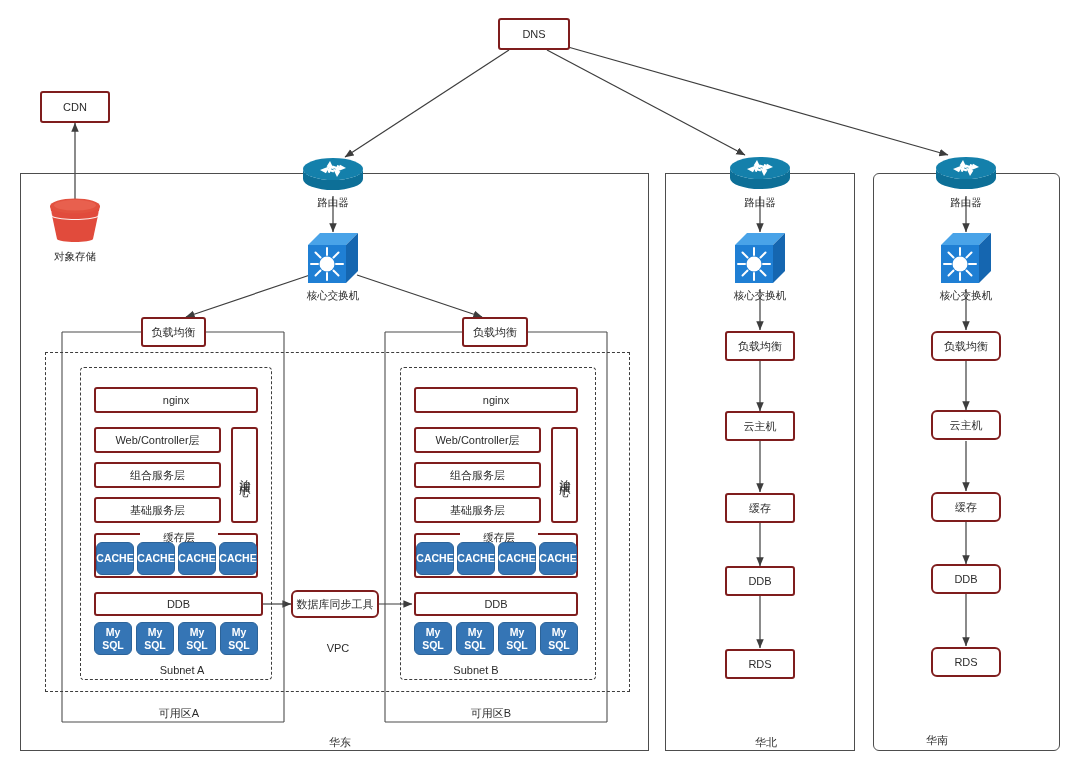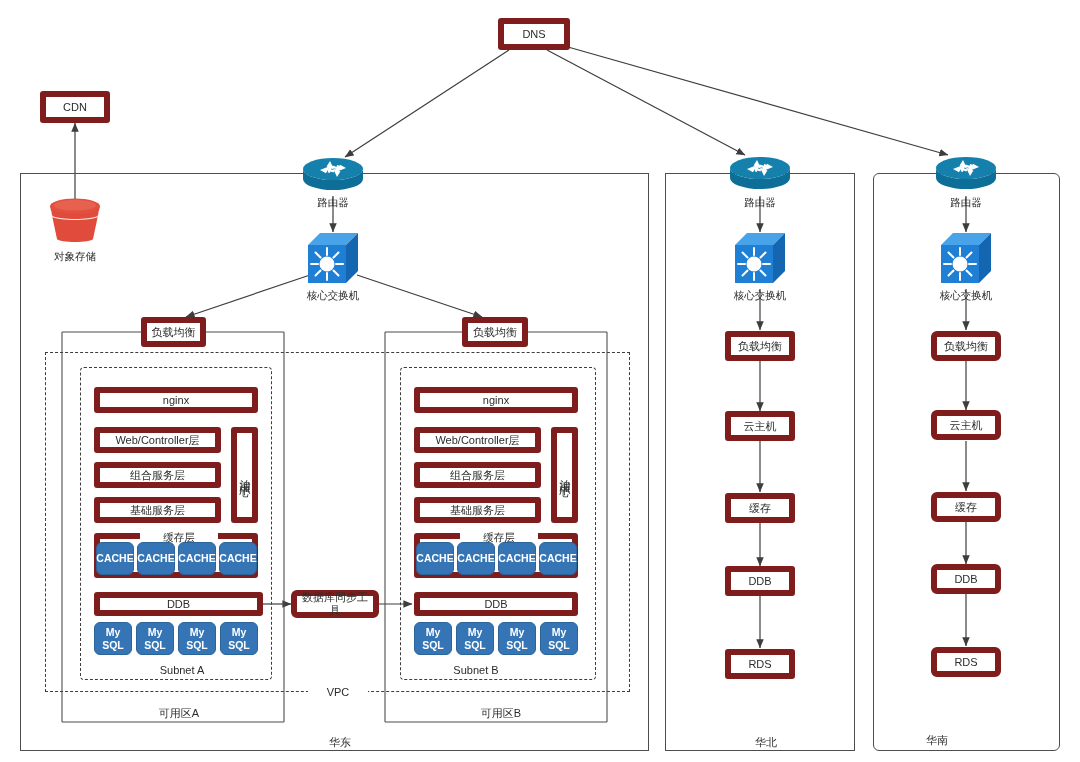--- a/index.html
+++ b/index.html
@@ -3,21 +3,21 @@
 <meta charset="utf-8">
 <style>
   html,body{margin:0;padding:0;background:#ffffff;}
   body{width:1080px;height:762px;position:relative;
        font-family:"Liberation Sans","DejaVu Sans",sans-serif;
        color:#2b2b2b;overflow:hidden;}
   #canvas{position:absolute;left:0;top:0;width:1080px;height:762px;}
   svg.layer{position:absolute;left:0;top:0;width:1080px;height:762px;pointer-events:none;}
   .node{position:absolute;box-sizing:border-box;display:flex;align-items:center;
         justify-content:center;text-align:center;line-height:1.15;}
-  .box{background:#ffffff;border:6px solid #7f1d1d;font-size:11px;color:#2b2b2b;}
+  .box{background:#ffffff;border:2px solid #7f1d1d;font-size:11px;color:#2b2b2b;}
   .box.r3{border-radius:3px;}
   .box.r6{border-radius:6px;}
   .region{position:absolute;box-sizing:border-box;border:1px solid #4d4d4d;background:transparent;}
   .region.r6{border-radius:6px;}
   .dashed{position:absolute;box-sizing:border-box;border:1px dashed #3d3d3d;background:transparent;}
   .dashed.r4{border-radius:4px;}
   .caption{position:absolute;font-size:11px;color:#2b2b2b;background:#ffffff;
            padding:0 5px;text-align:center;white-space:nowrap;}
   .blue{background:#3575b5;border:1px solid #2c6399;color:#ffffff;font-weight:bold;
         font-size:10.5px;border-radius:6px;}
@@ -136,21 +136,21 @@
         <path d="M14.5,26.5 L9.5,21.5"></path>
           <path d="M27.5,39.5 L32.5,44.5"></path>
         <path d="M27.5,26.5 L32.5,21.5"></path>
           <path d="M14.5,39.5 L9.5,44.5"></path>
       </g>
     </svg>
   </div>
   <div class="icon-label" style="left:286px;top:289px;width:94px;">核心交换机</div>
 
   <div class="dashed" style="left:45px;top:352px;width:585px;height:340px;"></div>
-  <div class="caption" style="left:308px;top:686px;width:50px;">VPC</div>
+  <div class="caption" style="left:308px;top:642px;width:50px;">VPC</div>
 
   <div class="node box r3" style="left:141px;top:317px;width:65px;height:30px;">
     <span>负载均衡</span>
   </div>
   <div class="caption" style="left:137px;top:706px;width:74px;">可用区A</div>
 
   <div class="dashed r4" style="left:80px;top:367px;width:192px;height:313px;"></div>
   <div class="caption" style="left:140px;top:664px;width:74px;">Subnet A</div>
 
   <div class="node box r3" style="left:94px;top:387px;width:164px;height:26px;">
@@ -202,21 +202,21 @@
     <span>My SQL</span>
     </div>
 
   <div class="node box r6" style="left:291px;top:590px;width:88px;height:28px;">
     <span>数据库同步工具</span>
   </div>
 
   <div class="node box r3" style="left:462px;top:317px;width:66px;height:30px;">
     <span>负载均衡</span>
   </div>
-  <div class="caption" style="left:459px;top:706px;width:74px;">可用区B</div>
+  <div class="caption" style="left:449px;top:706px;width:74px;">可用区B</div>
 
   <div class="dashed r4" style="left:400px;top:367px;width:196px;height:313px;"></div>
   <div class="caption" style="left:434px;top:664px;width:74px;">Subnet B</div>
 
   <div class="node box r3" style="left:414px;top:387px;width:164px;height:26px;">
     <span>nginx</span>
   </div>
   <div class="node box r3" style="left:414px;top:427px;width:127px;height:26px;">
     <span>Web/Controller层</span>
   </div>

